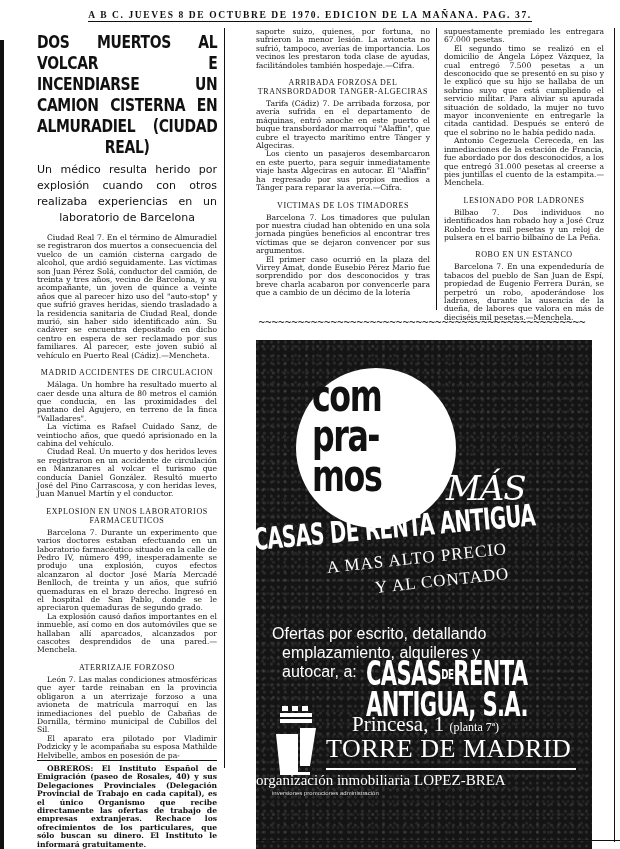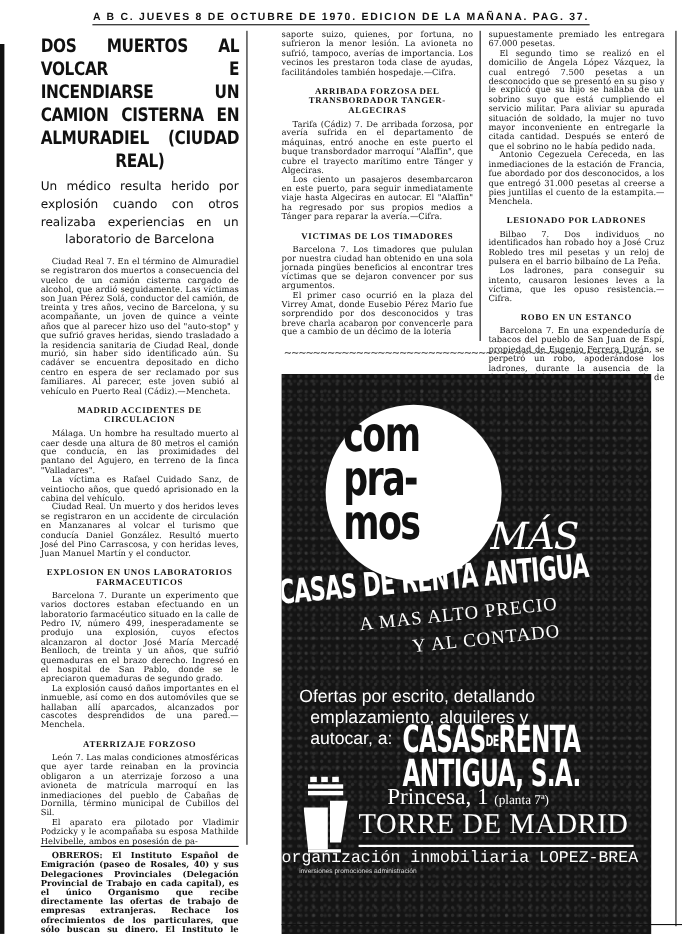--- a/index.html
+++ b/index.html
@@ -1,27 +1,27 @@
 <!DOCTYPE html>
 <html><head>
 <meta charset="utf-8">
 <style>
   html, body { margin:0; padding:0; background:#fff; }
   body { width:620px; height:849px; position:relative; overflow:hidden; font-family:"DejaVu Serif", serif; color:#111; }
-  .masthead { position:absolute; left:0; top:10px; width:620px; text-align:center; font-size:9.5px; letter-spacing:1.6px; font-weight:bold; font-family:Liberation Sans, sans-serif; }
+  .masthead { position:absolute; left:0; top:10px; width:620px; text-align:center; font-size:9.5px; letter-spacing:1.6px; font-weight:bold; font-family:Liberation Serif, serif; }
   .masthead span { border-bottom:1px solid #111; padding-bottom:1px; }
   .col { position:absolute; font-size:7.6px; line-height:8.4px; text-align:justify; font-family:"DejaVu Serif", serif; }
   .col p { margin:0; text-indent:10px; }
   .col1 { left:37px; top:32px; width:180px; }
   .col2 { left:256px; top:28px; width:174px; }
   .col3 { left:444px; top:28px; width:160px; }
   .rule-v { position:absolute; background:#111; width:1px; }
   .headline { font-family:"DejaVu Sans", sans-serif; font-weight:bold; font-size:17px; line-height:21px; text-align:justify; text-align-last:center; letter-spacing:-0.4px; transform:scaleX(0.82); transform-origin:left top; width:220px; margin-bottom:4px; }
   .subhead { font-family:"DejaVu Sans", sans-serif; font-size:11px; line-height:16px; text-align:justify; text-align-last:center; margin:4px 0 8px 0; }
-  .sechead { font-weight:bold; text-align:center; font-size:8px; letter-spacing:0.6px; margin:8px 0 4px 0; line-height:9px; font-family:"Liberation Serif", serif; }
+  .sechead { font-weight:normal; text-align:center; font-size:8px; letter-spacing:0.6px; margin:8px 0 4px 0; line-height:9px; font-family:"Liberation Serif", serif; }
   .col p.noindent { text-indent:0; }
   .box { border-top:1.5px solid #111; margin-top:8px; padding-top:4px; font-weight:bold; }
   .ornament { position:absolute; left:258px; top:318px; width:350px; height:8px; font-size:9px; line-height:8px; overflow:hidden; white-space:nowrap; letter-spacing:-1px; }
   .ad { position:absolute; left:256px; top:340px; width:336px; height:607px; background:#141414; color:#fff; overflow:hidden; }
   .ad-noise { position:absolute; inset:0; background:
       radial-gradient(circle at 20% 30%, rgba(255,255,255,0.10) 0 1px, transparent 2px) 0 0/7px 7px,
       radial-gradient(circle at 60% 70%, rgba(255,255,255,0.08) 0 1px, transparent 2px) 0 0/11px 9px,
       radial-gradient(circle at 40% 50%, rgba(255,255,255,0.06) 0 1px, transparent 2px) 0 0/5px 13px; }
   .circle { position:absolute; left:40px; top:28px; width:160px; height:160px; border-radius:50%; background:#fff; }
   .compramos { position:absolute; left:56px; top:36px; color:#111; font-family:"DejaVu Sans", sans-serif; font-weight:bold; font-size:44px; line-height:40px; letter-spacing:-2px; transform:scaleX(0.72); transform-origin:left top; }
@@ -30,21 +30,21 @@
   .precio { position:absolute; left:70px; top:218px; font-family:"Liberation Serif", serif; font-size:17px; transform:rotate(-6deg); transform-origin:left top; white-space:nowrap; letter-spacing:1px; }
   .contado { position:absolute; left:118px; top:238px; font-family:"Liberation Serif", serif; font-size:17px; transform:rotate(-6deg); transform-origin:left top; white-space:nowrap; letter-spacing:1px; }
   .ofertas { position:absolute; left:16px; top:284px; font-family:"Liberation Sans", sans-serif; font-size:16px; line-height:19px; white-space:nowrap; }
   .casas2 { position:absolute; left:110px; top:318px; font-family:"DejaVu Sans", sans-serif; font-weight:bold; font-size:34px; line-height:30px; transform:scaleX(0.62); transform-origin:left top; white-space:nowrap; letter-spacing:-1px; }
   .casas2 small { font-size:14px; vertical-align:6px; }
   .tower { position:absolute; left:20px; top:366px; width:42px; height:70px; }
   .princesa { position:absolute; left:96px; top:372px; font-family:"Liberation Serif", serif; font-size:21px; white-space:nowrap; }
   .princesa small { font-family:Liberation Serif, serif; font-size:12px; }
   .torre { position:absolute; left:70px; top:394px; font-family:"Liberation Serif", serif; font-size:26px; white-space:nowrap; letter-spacing:0.5px; }
   .adline { position:absolute; left:70px; top:428px; width:250px; height:2px; background:#fff; }
-  .org { position:absolute; left:0px; top:432px; font-family:Liberation Mono, monospace; font-size:15px; white-space:nowrap; }
+  .org { position:absolute; left:0px; top:432px; font-family:Liberation Serif, serif; font-size:15px; white-space:nowrap; }
   .orgsub { position:absolute; left:16px; top:450px; font-family:"Liberation Sans", sans-serif; font-size:6px; white-space:nowrap; opacity:0.85; }
   .bottomrule { position:absolute; left:256px; top:840px; width:364px; height:1px; background:#111; }
   .rightedge { position:absolute; left:614px; top:28px; width:1px; height:814px; background:#111; }
   .leftbar { position:absolute; left:0; top:40px; width:4px; height:809px; background:#111; }
 </style>
 </head>
 <body>
 
 <div class="leftbar"></div>
 <div class="masthead"><span>A B C. JUEVES 8 DE OCTUBRE DE 1970. EDICION DE LA MAÑANA. PAG. 37.</span></div>
@@ -78,21 +78,20 @@
   <p>Barcelona 7. Los timadores que pululan por nuestra ciudad han obtenido en una sola jornada pingües beneficios al encontrar tres víctimas que se dejaron convencer por sus argumentos.</p>
   <p>El primer caso ocurrió en la plaza del Virrey Amat, donde Eusebio Pérez Mario fue sorprendido por dos desconocidos y tras breve charla acabaron por convencerle para que a cambio de un décimo de la lotería</p>
 </div>
 
 <div class="col col3">
   <p class="noindent">supuestamente premiado les entregara 67.000 pesetas.</p>
   <p>El segundo timo se realizó en el domicilio de Ángela López Vázquez, la cual entregó 7.500 pesetas a un desconocido que se presentó en su piso y le explicó que su hijo se hallaba de un sobrino suyo que está cumpliendo el servicio militar. Para aliviar su apurada situación de soldado, la mujer no tuvo mayor inconveniente en entregarle la citada cantidad. Después se enteró de que el sobrino no le había pedido nada.</p>
   <p>Antonio Cegezuela Cereceda, en las inmediaciones de la estación de Francia, fue abordado por dos desconocidos, a los que entregó 31.000 pesetas al creerse a pies juntillas el cuento de la estampita.—Menchela.</p>
   <div class="sechead">LESIONADO POR LADRONES</div>
   <p>Bilbao 7. Dos individuos no identificados han robado hoy a José Cruz Robledo tres mil pesetas y un reloj de pulsera en el barrio bilbaíno de La Peña.</p>
-  <p>Los ladrones, para conseguir su intento, causaron lesiones leves a la víctima, que les opuso resistencia.—Cifra.</p>
   <div class="sechead">ROBO EN UN ESTANCO</div>
   <p>Barcelona 7. En una expendeduría de tabacos del pueblo de San Juan de Espí, propiedad de Eugenio Ferrera Durán, se perpetró un robo, apoderándose los ladrones, durante la ausencia de la dueña, de labores que valora en más de dieciséis mil pesetas.—Menchela.</p>
 </div>
 
 <div class="ornament">~~~~~~~~~~~~~~~~~~~~~~~~~~~~~~~~~~~~~~~~~~~~~~~~~~</div>
 
 <div class="ad">
   <div class="ad-noise"></div>
   <div class="circle"></div>
   <div class="compramos">

